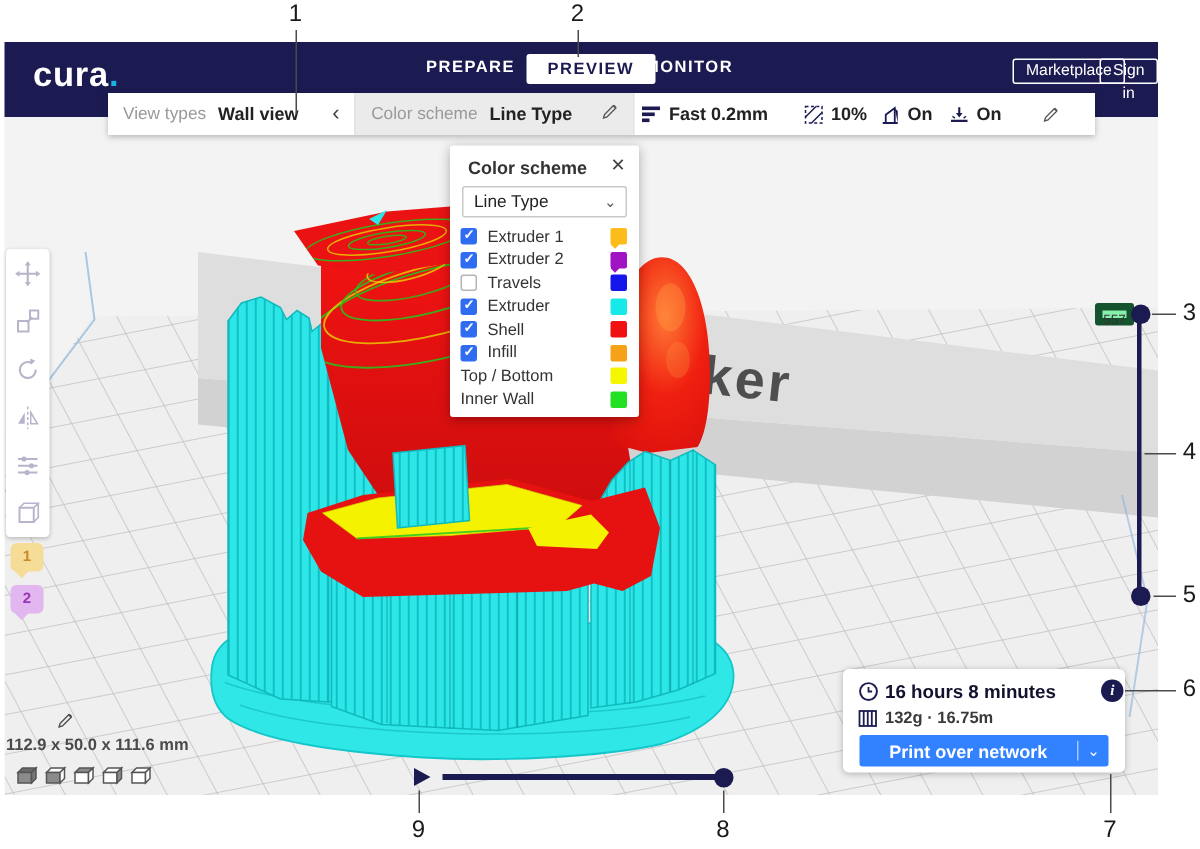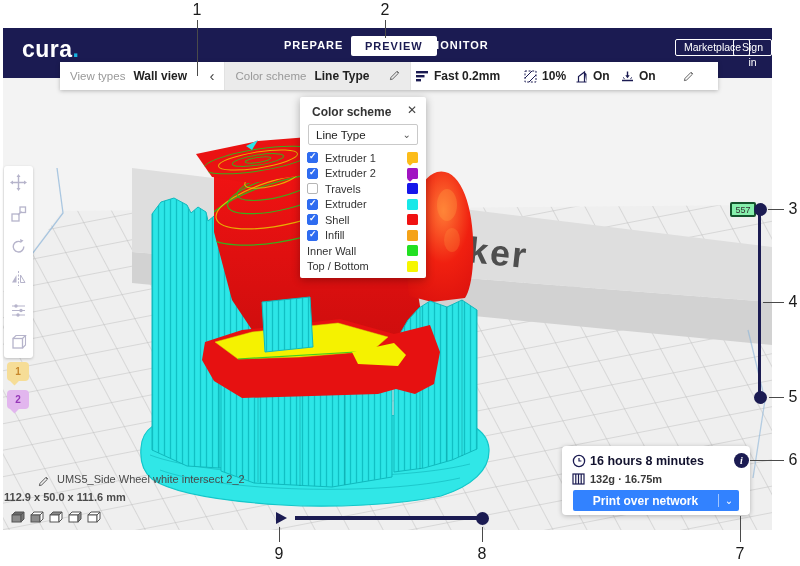--- a/index.html
+++ b/index.html
@@ -13,21 +13,21 @@
   
   .hdr { position:absolute; left:3px; top:28px; width:769px; height:50px; background:#1b1b52; }
   .logo { position:absolute; left:19px; top:8px; font-size:23px; font-weight:bold; color:#fff; letter-spacing:.5px; }
   .logo .dot { color:#17b3e0; }
   .tab { position:absolute; top:11px; font-size:11px; font-weight:bold; color:#fff; letter-spacing:1px; cursor:pointer; }
   .tab.active { background:#fff; color:#1b1b52; border-radius:2px; padding:4px 14px; top:8px; }
   .hdr-btn { position:absolute; top:11px; height:17px; border:1px solid #fff; border-radius:2px; color:#fff;
              font-size:10.5px; line-height:15px; padding:0 8px; background:transparent; cursor:pointer; }
 
   
-  .stagebar { position:absolute; left:60px; top:62px; width:658px; height:28px; display:flex;
+  .stagebar { position:absolute; left:72px; top:62px; width:658px; height:28px; display:flex;
               box-shadow:0 1px 4px rgba(0,0,0,.25); z-index:30; background:#bef264; }
   .sb-sec { display:flex; align-items:center; height:28px; position:relative; }
   .sb-1 { width:172px; background:#fff; padding-left:10px; border-right:1px solid #e2e2e2; }
   .sb-2 { width:193px; background:#ebebeb; padding-left:10px; border-right:1px solid #e2e2e2; }
   .sb-3 { width:320px; background:#fff; }
   .sb-label { font-size:11.5px; color:#999; }
   .sb-value { font-size:12px; font-weight:bold; color:#222; margin-left:8px; }
   .sb-chev { margin-left:auto; margin-right:10px; font-size:15px; color:#444; line-height:26px; cursor:pointer; }
   .sb-pencil { margin-left:auto; margin-right:10px; cursor:pointer; }
   .sb3-item { position:absolute; top:0; height:28px; display:flex; align-items:center; }
@@ -63,21 +63,21 @@
   .cs-label { font-size:11px; color:#333; margin-left:7px; white-space:nowrap; }
   .cs-label.noindent { margin-left:0; }
   .cs-swatch { width:11px; height:11px; margin-left:auto; border-radius:1.5px; flex:0 0 auto; }
   .cs-swatch.bubble { position:relative; }
   .cs-swatch.bubble:after { content:""; position:absolute; left:1px; bottom:-2px; width:4px; height:4px;
                             transform:rotate(45deg); background:inherit; }
 
   
   .vtrack { position:absolute; left:758px; top:209px; width:3px; height:189px; background:#1b1b52; z-index:15; cursor:pointer; }
   .knob { position:absolute; width:13px; height:13px; border-radius:50%; background:#1b1b52; z-index:16; cursor:pointer; }
-  .layer-box { position:absolute; left:730px; top:202px; width:26px; height:15px; background:#86efac; border:2px solid #14532d;
+  .layer-box { position:absolute; left:730px; top:202px; width:26px; height:15px; background:#86efac; border:5px solid #14532d;
                border-radius:2px; font-size:9px; color:#333; text-align:center; line-height:13px; z-index:16; }
 
   
   .job { position:absolute; left:562px; top:446px; width:188px; height:69px; background:#fff; border-radius:4px;
          box-shadow:0 1px 5px rgba(0,0,0,.25); z-index:20; }
   .job-time { position:absolute; left:28px; top:8px; font-size:12.5px; font-weight:bold; color:#12122e; }
   .job-mat  { position:absolute; left:28px; top:27px; font-size:11px; font-weight:bold; color:#3a3a3a; }
   .job-ico { position:absolute; left:10px; }
   .info-i { position:absolute; left:172px; top:7px; width:15px; height:15px; border-radius:50%; background:#1b1b52;
             color:#fff; font-size:10px; font-weight:bold; font-family:"Liberation Serif", serif; font-style:italic;
@@ -364,26 +364,26 @@
         <span class="cs-swatch" style="background-color: rgb(240, 18, 18);"></span>
       </div>
       <div class="cs-row">
         <span class="cs-box on">
             <span class="tick">✓</span>
           </span>
         <span class="cs-label">Infill</span>
         <span class="cs-swatch" style="background-color: rgb(245, 162, 24);"></span>
       </div>
       <div class="cs-row">
+        <span class="cs-label noindent">Top / Bottom</span>
+        <span class="cs-swatch" style="background-color: rgb(246, 246, 0);"></span>
+      </div>
+      <div class="cs-row">
         <span class="cs-label noindent">Inner Wall</span>
         <span class="cs-swatch" style="background-color: rgb(34, 224, 34);"></span>
-      </div>
-      <div class="cs-row">
-        <span class="cs-label noindent">Top / Bottom</span>
-        <span class="cs-swatch" style="background-color: rgb(246, 246, 0);"></span>
       </div>
     </div>
   </div>
 
   <div class="layer-box">557</div>
   <div class="vtrack"></div>
   <div class="knob" style="left:753.5px; top:202.5px"></div>
   <div class="knob" style="left:753.5px; top:390.5px"></div>
 
   <div class="job">
@@ -408,21 +408,20 @@
   <div class="play"></div>
   <div class="htrack"></div>
   <div class="knob" style="left:475.5px; top:511.5px"></div>
 
   <span class="mpencil">
     <svg width="11" height="11" viewBox="0 0 12 12">
         <path d="M1.5 10.5 L2.2 8 L8.5 1.7 L10.3 3.5 L4 9.8 Z" stroke="#4a4a4a" fill="none"></path>
         <path d="M8.9 1.3 L10.7 3.1" stroke="#4a4a4a"></path>
       </svg>
   </span>
-  <div class="mname">UMS5_Side Wheel white intersect 2_2</div>
   <div class="mdims">112.9 x 50.0 x 111.6 mm</div>
 
   <div class="vcubes">
     <svg class="vcube" width="16" height="15" viewBox="0 0 16 15">
       <polygon points="2,6 5,3 14,3 11,6" fill="#6a6a6a" stroke="#555"></polygon>
         <rect x="2" y="6" width="9" height="7" fill="#8b8b8b" stroke="#555"></rect>
         <polygon points="11,6 14,3 14,10 11,13" fill="#777" stroke="#555"></polygon>
     </svg>
     <svg class="vcube" width="16" height="15" viewBox="0 0 16 15">
       <polygon points="2,6 5,3 14,3 11,6" fill="#fff" stroke="#555"></polygon>

